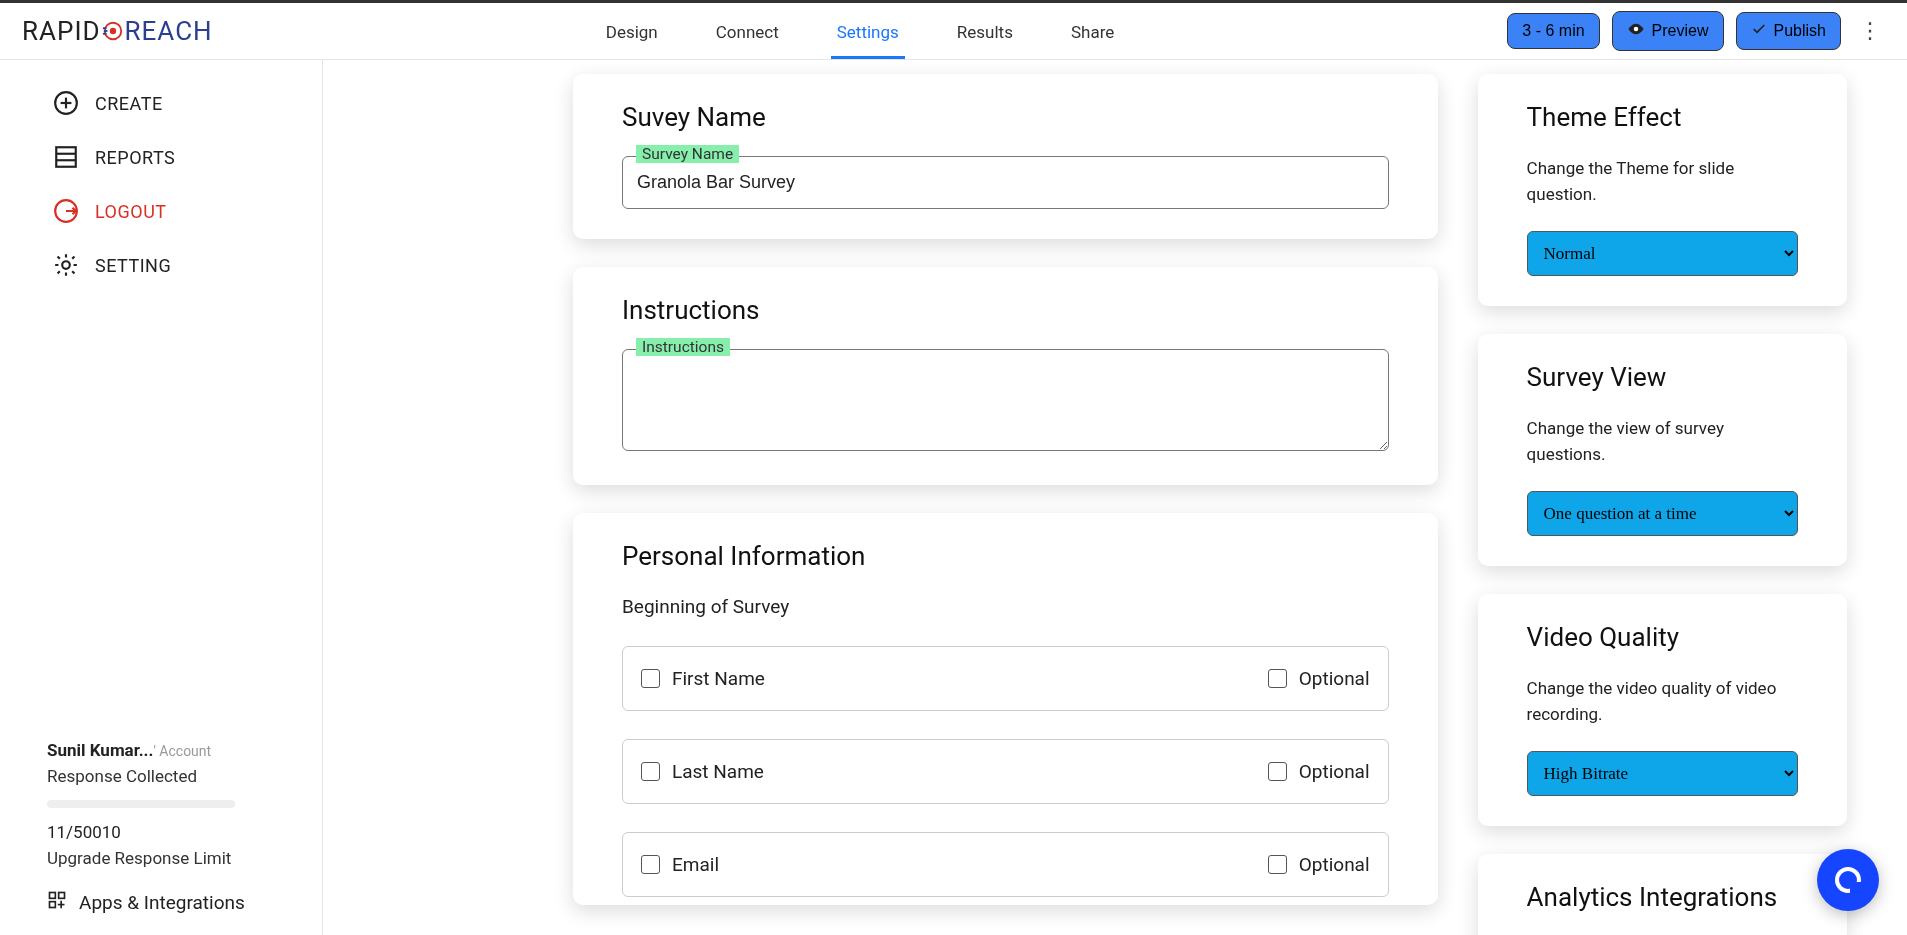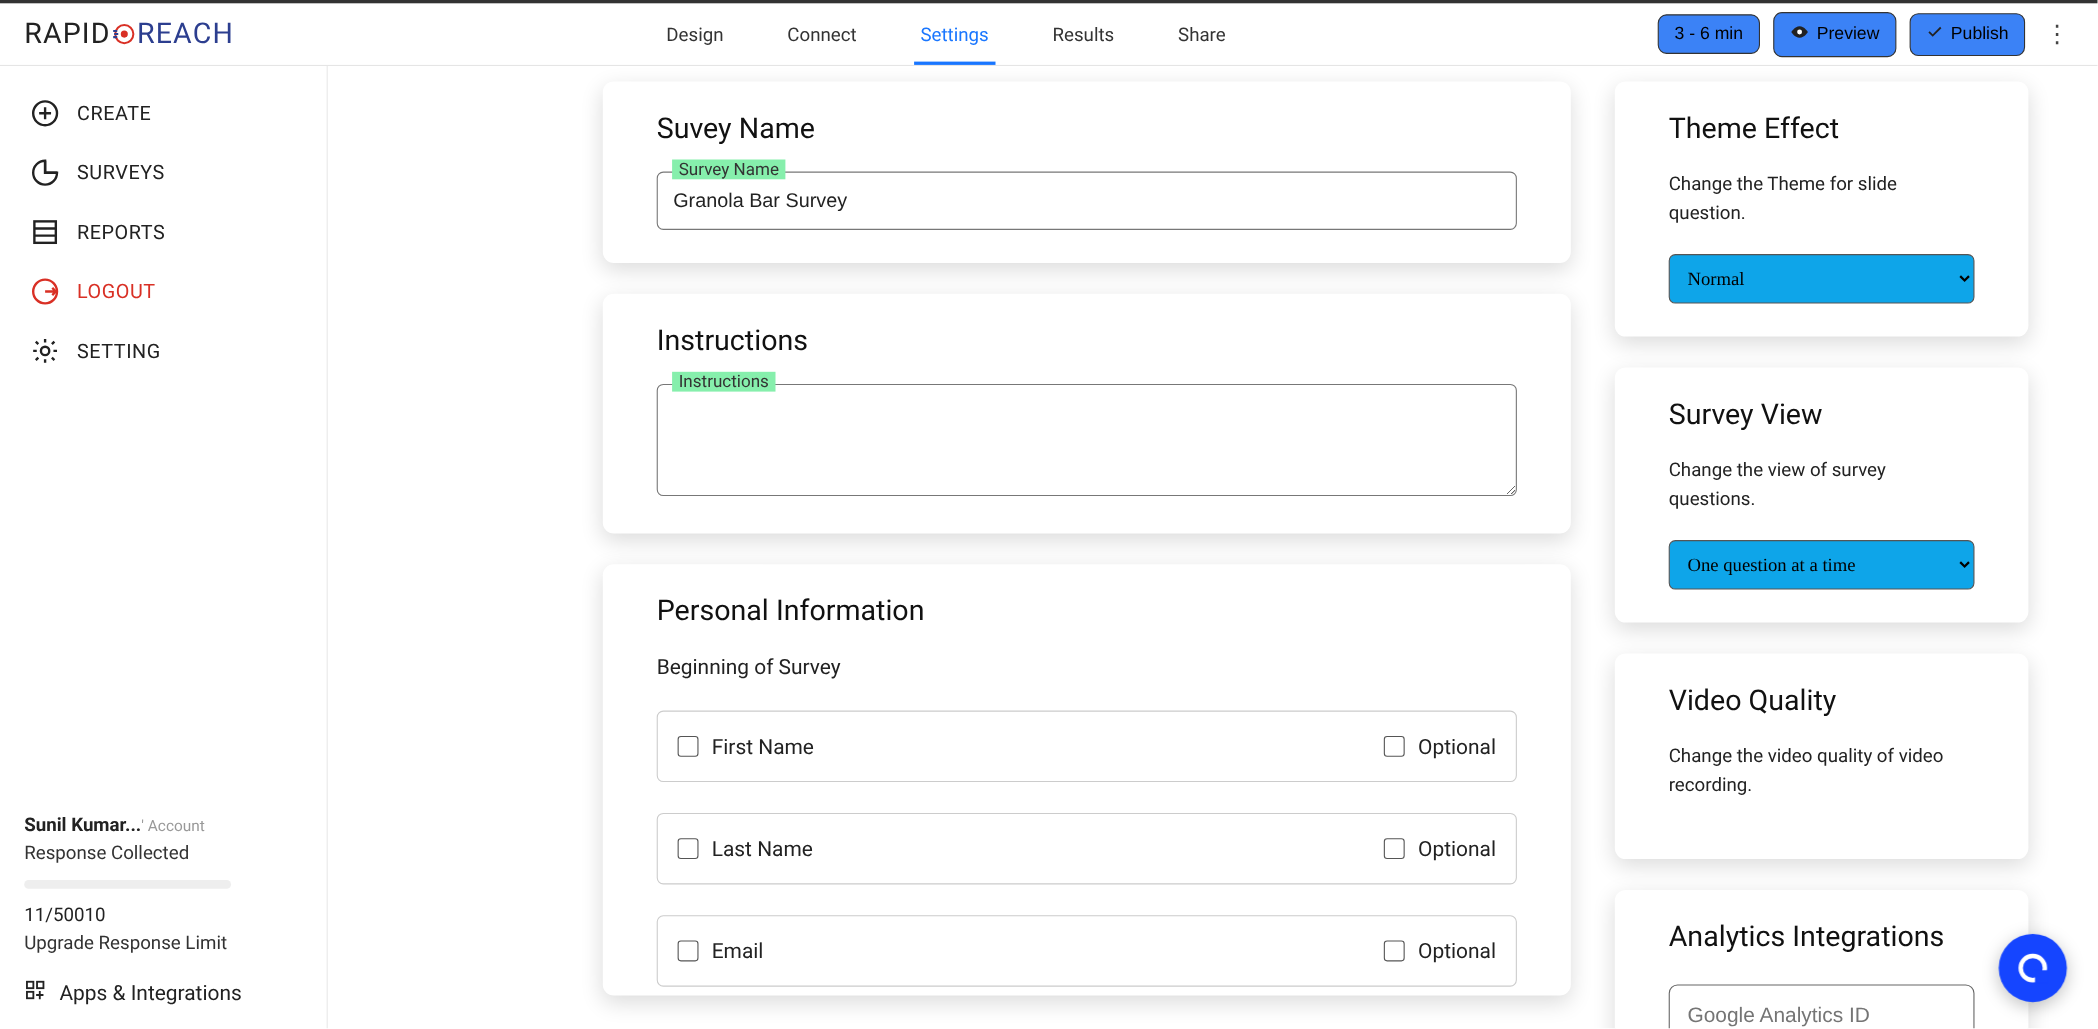--- a/index.html
+++ b/index.html
@@ -67,21 +67,21 @@
       display: inline-flex;
       align-items: center;
       gap: 7px;
     }
     .dots-btn {
       background: none; border: none; cursor: pointer;
       font-size: 22px; color: #444; padding: 4px 6px;
     }
 
     
-    .layout { display: flex; height: calc(935px - 60px); }
+    .layout { display: flex; height: calc(935px - 60px); margin-left: 25px; }
     .sidebar {
       width: 298px;
       border-right: 1px solid #e5e5e5;
       display: flex;
       flex-direction: column;
       padding-top: 16px;
     }
     .nav-item {
       display: flex;
       align-items: center;
@@ -292,29 +292,20 @@
             <circle cx="12" cy="12" r="10" fill="none" stroke="#222" stroke-width="2"></circle>
             <line x1="12" y1="7" x2="12" y2="17" stroke="#222" stroke-width="2"></line>
             <line x1="7" y1="12" x2="17" y2="12" stroke="#222" stroke-width="2"></line>
           </svg>
       </span>
       <span>CREATE</span>
     </div>
     <div class="nav-item">
       <span class="icon">
         <svg width="26" height="26" viewBox="0 0 24 24">
-            <path d="M12 2a10 10 0 1 0 10 10h-10V2z" fill="none" stroke="#222" stroke-width="2"></path>
-            <path d="M12 2v10h10" fill="none" stroke="#222" stroke-width="2"></path>
-          </svg>
-      </span>
-      <span>SURVEYS</span>
-    </div>
-    <div class="nav-item">
-      <span class="icon">
-        <svg width="26" height="26" viewBox="0 0 24 24">
             <rect x="3" y="3" width="18" height="18" fill="none" stroke="#222" stroke-width="2"></rect>
             <line x1="3" y1="9" x2="21" y2="9" stroke="#222" stroke-width="2"></line>
             <line x1="3" y1="15" x2="21" y2="15" stroke="#222" stroke-width="2"></line>
           </svg>
       </span>
       <span>REPORTS</span>
     </div>
     <div class="nav-item logout">
       <span class="icon">
         <svg width="26" height="26" viewBox="0 0 24 24">
@@ -429,20 +420,23 @@
         <h2>Survey View</h2>
         <div class="desc">Change the view of survey questions.</div>
         <select class="select">
           <option>One question at a time</option>
         </select>
       </div>
 
       <div class="card">
         <h2>Video Quality</h2>
         <div class="desc">Change the video quality of video recording.</div>
+        <select class="select">
+          <option>High Bitrate</option>
+        </select>
       </div>
 
       <div class="card" style="padding-bottom:20px">
         <h2 style="margin-bottom:28px">Analytics Integrations</h2>
         <input class="analytics-input" type="text" placeholder="Google Analytics ID" style="">
       </div>
 
     </div>
   </div>
 </div>

